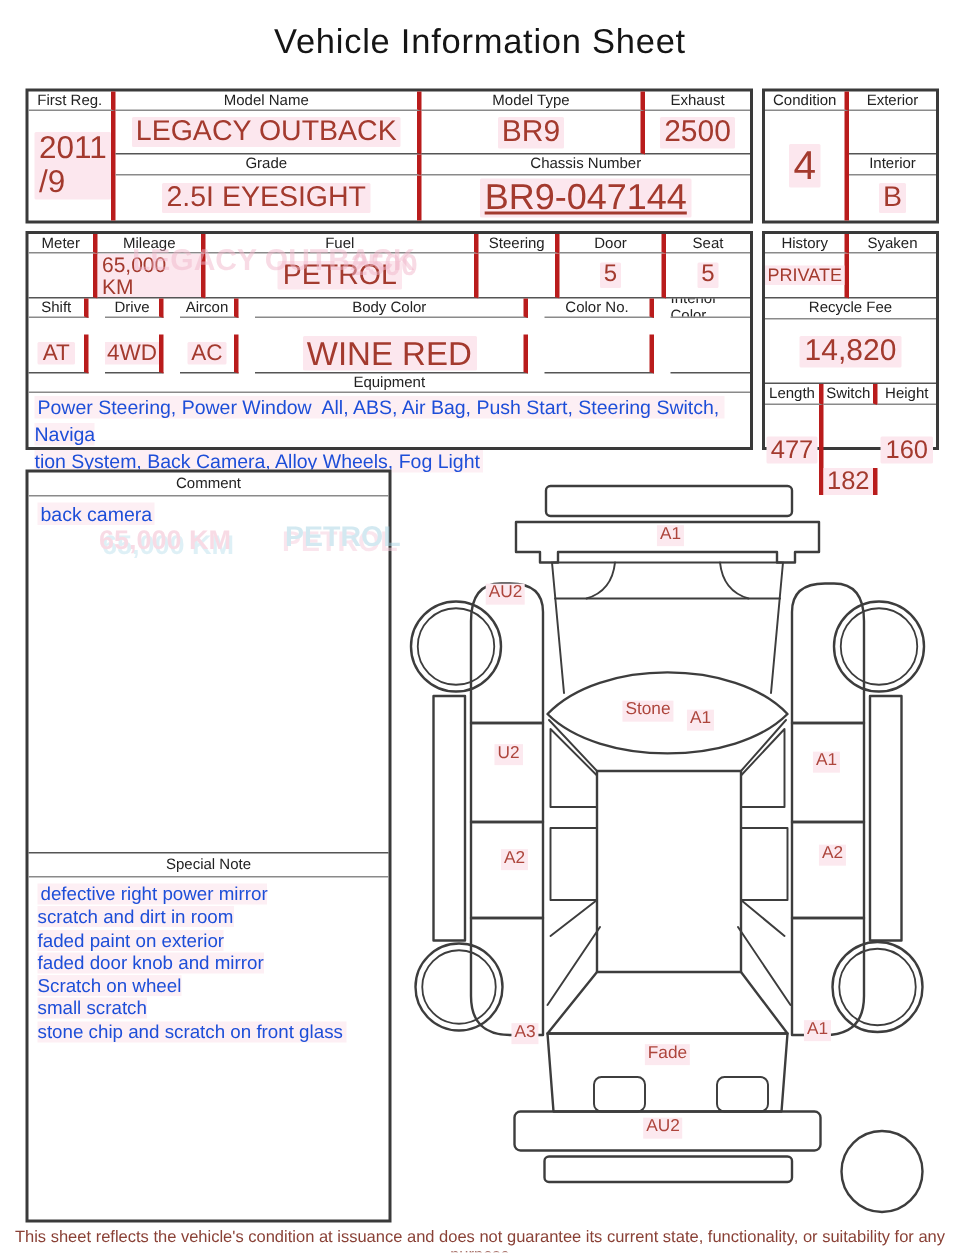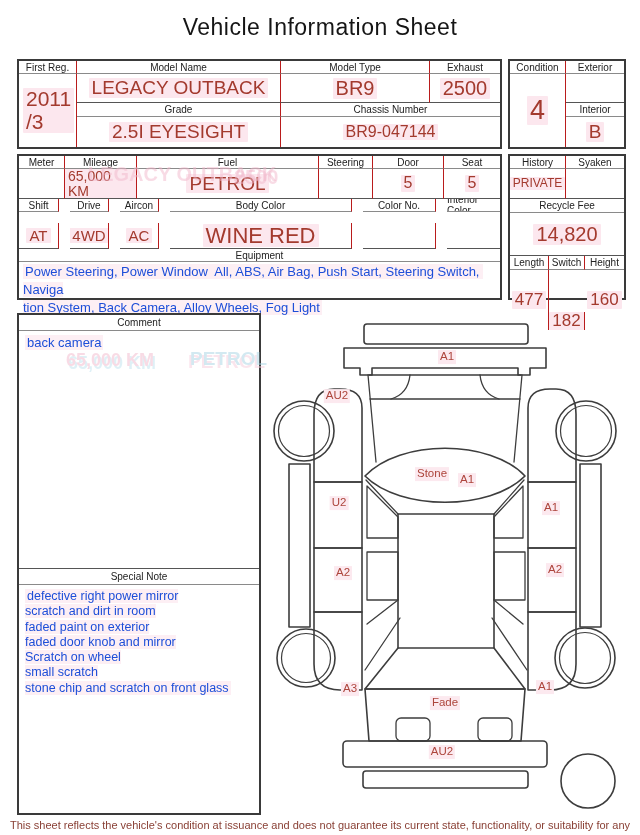--- a/index.html
+++ b/index.html
@@ -9,21 +9,21 @@
          font-size:23px;letter-spacing:.5px;color:#151515;}
   .box{position:absolute;border:2px solid #3a3a3a;box-sizing:border-box;background:#fff;}
   .grid{display:grid;width:100%;height:100%;box-sizing:border-box;}
   .cell{display:flex;align-items:center;justify-content:center;box-sizing:border-box;overflow:hidden;}
   .hdr{font-size:10px;color:#222;border-bottom:1px solid #8a8a8a;}
   .val{color:#a33a2e;line-height:1.05;}
   .hl{background:#fce7ee;padding:0 3px;border-radius:1px;}
   .hl-lite{background:#fdeff4;padding:0 2px;}
   .pre{white-space:pre-line;}
   .prew{white-space:pre-wrap;}
-  .br{border-right:1px solid #b91c1c;}
+  .br{border-right:3px solid #b91c1c;}
   .bb{border-bottom:1px solid #555;}
   .left-align{justify-content:flex-start;padding-left:4px;text-align:left;}
   .stack{display:flex;flex-direction:column;width:100%;height:100%;}
   .redtext{color:#1d4ed8;}
   .dlabel{position:absolute;transform:translate(-50%,-50%);font-size:11.5px;color:#ad453c;
           background:#fce9ef;padding:0 2px;white-space:nowrap;line-height:1.2;}
   .ghost{position:absolute;pointer-events:none;opacity:.5;font-weight:bold;white-space:nowrap;}
   .footer{position:absolute;left:0;top:819px;width:100%;text-align:center;
           font-size:11px;color:#8a4136;}
 </style>
@@ -35,37 +35,37 @@
   <div class="title">Vehicle Information Sheet</div>
 
   <div class="box" style="left:17px;top:59px;width:485px;height:90px;">
     <div class="grid" style="grid-template-columns:58px 204px 149px 1fr;grid-template-rows:13px 29px 14px 1fr;">
       <div class="cell hdr br" style="grid-column:1;grid-row:1;">First Reg.</div>
       <div class="cell hdr br" style="grid-column:2;grid-row:1;">Model Name</div>
       <div class="cell hdr br" style="grid-column:3;grid-row:1;">Model Type</div>
       <div class="cell hdr" style="grid-column:4;grid-row:1;">Exhaust</div>
       <div class="cell val br left-align" style="grid-column:1;grid-row:2/span 3;font-size:21px;">
           <span class="hl pre">2011
-/3</span>
+/9</span>
         </div>
       <div class="cell val br bb" style="grid-column:2;grid-row:2;font-size:19px;">
           <span class="hl">LEGACY OUTBACK</span>
         </div>
       <div class="cell val br bb" style="grid-column:3;grid-row:2;font-size:20px;">
           <span class="hl">BR9</span>
         </div>
       <div class="cell val bb" style="grid-column:4;grid-row:2;font-size:20px;">
           <span class="hl">2500</span>
         </div>
       <div class="cell hdr br" style="grid-column:2;grid-row:3;">Grade</div>
       <div class="cell hdr" style="grid-column:3/span 2;grid-row:3;">Chassis Number</div>
       <div class="cell val br" style="grid-column:2;grid-row:4;font-size:19px;">
           <span class="hl">2.5I EYESIGHT</span>
         </div>
-      <div class="cell val" style="grid-column:3/span 2;grid-row:4;font-size:16px;">
+      <div class="cell val" style="grid-column:3/span 2;grid-row:4;font-size:24px;text-decoration:underline;">
           <span class="hl">BR9-047144</span>
         </div>
     </div>
   </div>
 
   <div class="box" style="left:508px;top:59px;width:118px;height:90px;">
     <div class="grid" style="grid-template-columns:56px 1fr;grid-template-rows:13px 29px 14px 1fr;">
       <div class="cell hdr br" style="grid-column:1;grid-row:1;">Condition</div>
       <div class="cell hdr" style="grid-column:2;grid-row:1;">Exterior</div>
       <div class="cell val br" style="grid-column:1;grid-row:2/span 3;font-size:27px;">

